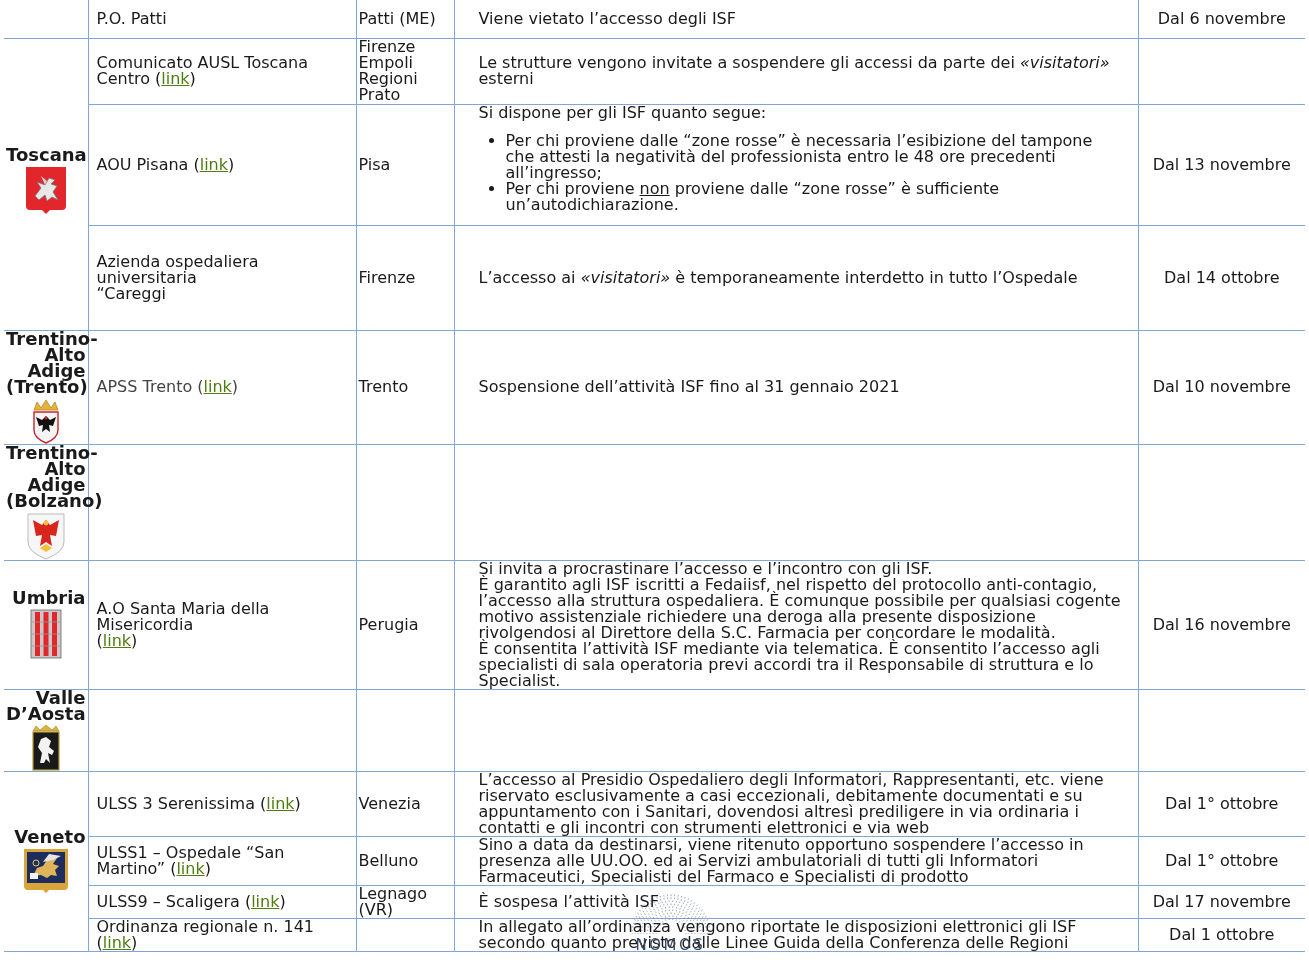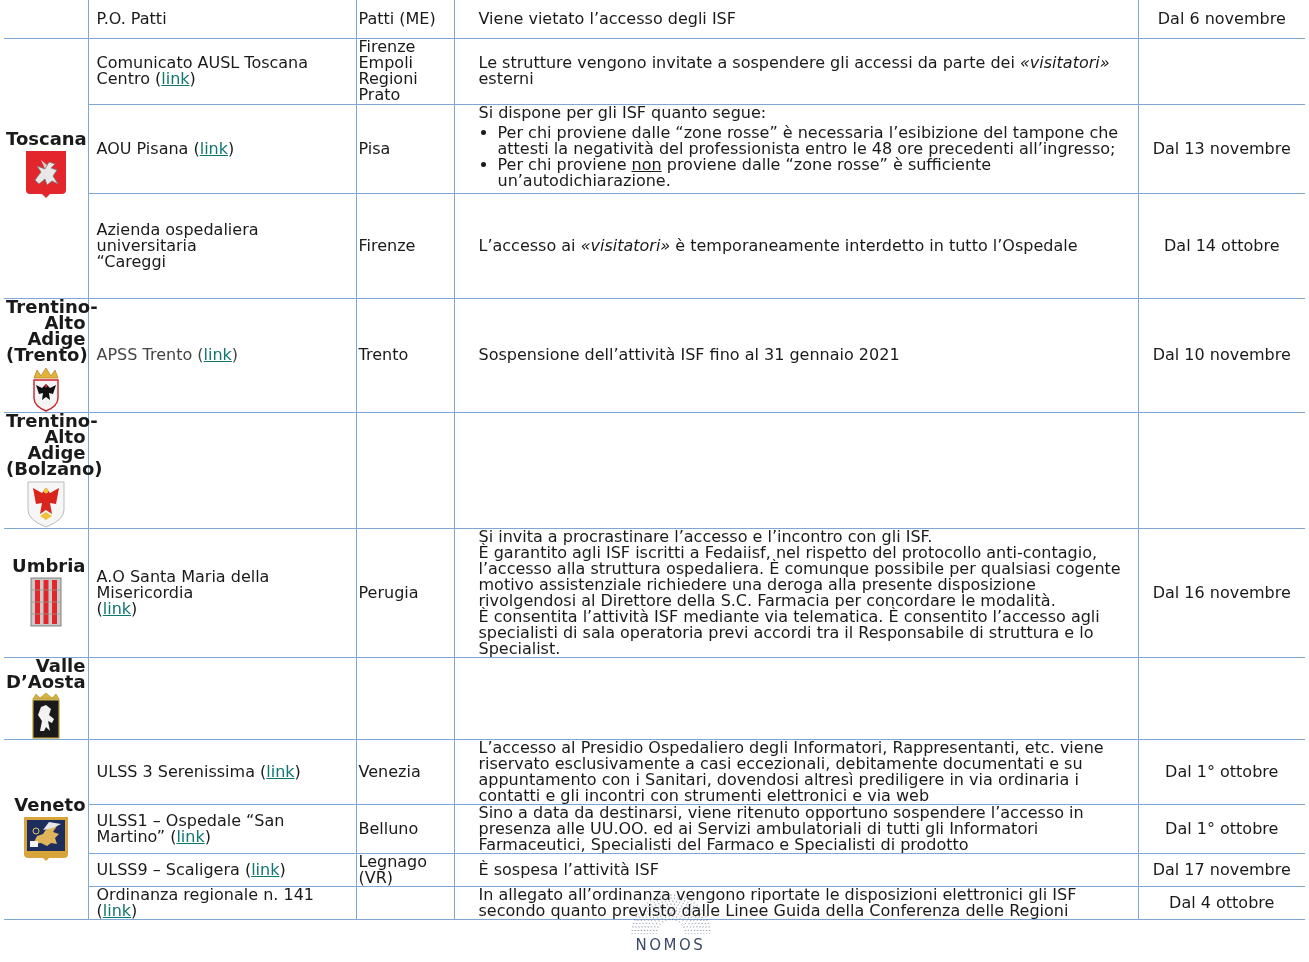--- a/index.html
+++ b/index.html
@@ -7,24 +7,24 @@
          font-family:"DejaVu Sans", sans-serif; color:#1a1a1a; }
   .tbl { position:absolute; left:4px; top:0; width:1301px; border-collapse:collapse; table-layout:fixed; }
   .tbl td { border:1.5px solid #7fa7d6; padding:0 8px; font-size:16px; line-height:16px; vertical-align:middle; }
   .tbl tr:first-child td { border-top:none; }
   .tbl td.region { border-left:none; text-align:right; font-weight:bold; font-size:18px; line-height:16px; padding:0 2px; }
   .tbl td.city { text-align:left; padding:0 2px; }
   .tbl td.date { text-align:center; border-right:none; }
   .tbl td.org { padding-left:8px; }
   .tbl td.desc { padding-left:24px; }
   .tbl td.gray { color:#444; }
-  a.lnk { color:#0f766e; text-decoration:underline; }
+  a.lnk { color:#4d7c0f; text-decoration:underline; }
   em { font-style:italic; }
   u { text-decoration:underline; }
-  ul.bul { margin:4px; padding:0 0 0 15px; list-style:disc; }
+  ul.bul { margin:12px; padding:0 0 0 15px; list-style:disc; }
   .emblem { display:block; margin:3px auto 0; }
   .footer { position:absolute; left:16px; width:1309px; top:892px; text-align:center; }
   .footer .word { font-family:"DejaVu Sans", sans-serif; color:#3a4a66; font-size:15px; letter-spacing:2.5px; margin-top:-2px; }
 </style>
 </head>
 <body>
 
 <table class="tbl">
   <colgroup>
     <col style="width:84px">
@@ -210,21 +210,21 @@
     <td class="city"><span>Legnago (VR)</span></td>
     <td class="desc"><span>È sospesa l’attività ISF</span></td>
     <td class="date"><span>Dal 17 novembre</span></td>
   </tr>
   <tr style="height:33px">
     <td class="org">
       <span>Ordinanza regionale n. 141 (</span><a class="lnk" href="#">link</a><span>)</span>
     </td>
     <td class="city"><span></span></td>
     <td class="desc" style="padding-right:6px"><span>In allegato all’ordinanza vengono riportate le disposizioni elettronici gli ISF secondo quanto previsto dalle Linee Guida della Conferenza delle Regioni</span></td>
-    <td class="date"><span>Dal 4 ottobre</span></td>
+    <td class="date"><span>Dal 1 ottobre</span></td>
   </tr>
 </tbody>
   </table>
 
 <div class="footer">
   <svg width="80" height="42" viewBox="0 0 80 42" id="nomos-arc">
       <line x1="26.00" y1="42.00" x2="24.40" y2="42.00" stroke="#3a4a66" stroke-width="0.7" opacity="0.7"></line>
       <line x1="26.41" y1="38.65" x2="24.85" y2="38.27" stroke="#3a4a66" stroke-width="0.7" opacity="0.7"></line>
       <line x1="27.60" y1="35.49" x2="26.19" y2="34.75" stroke="#3a4a66" stroke-width="0.7" opacity="0.7"></line>
       <line x1="29.52" y1="32.72" x2="28.32" y2="31.66" stroke="#3a4a66" stroke-width="0.7" opacity="0.7"></line>

